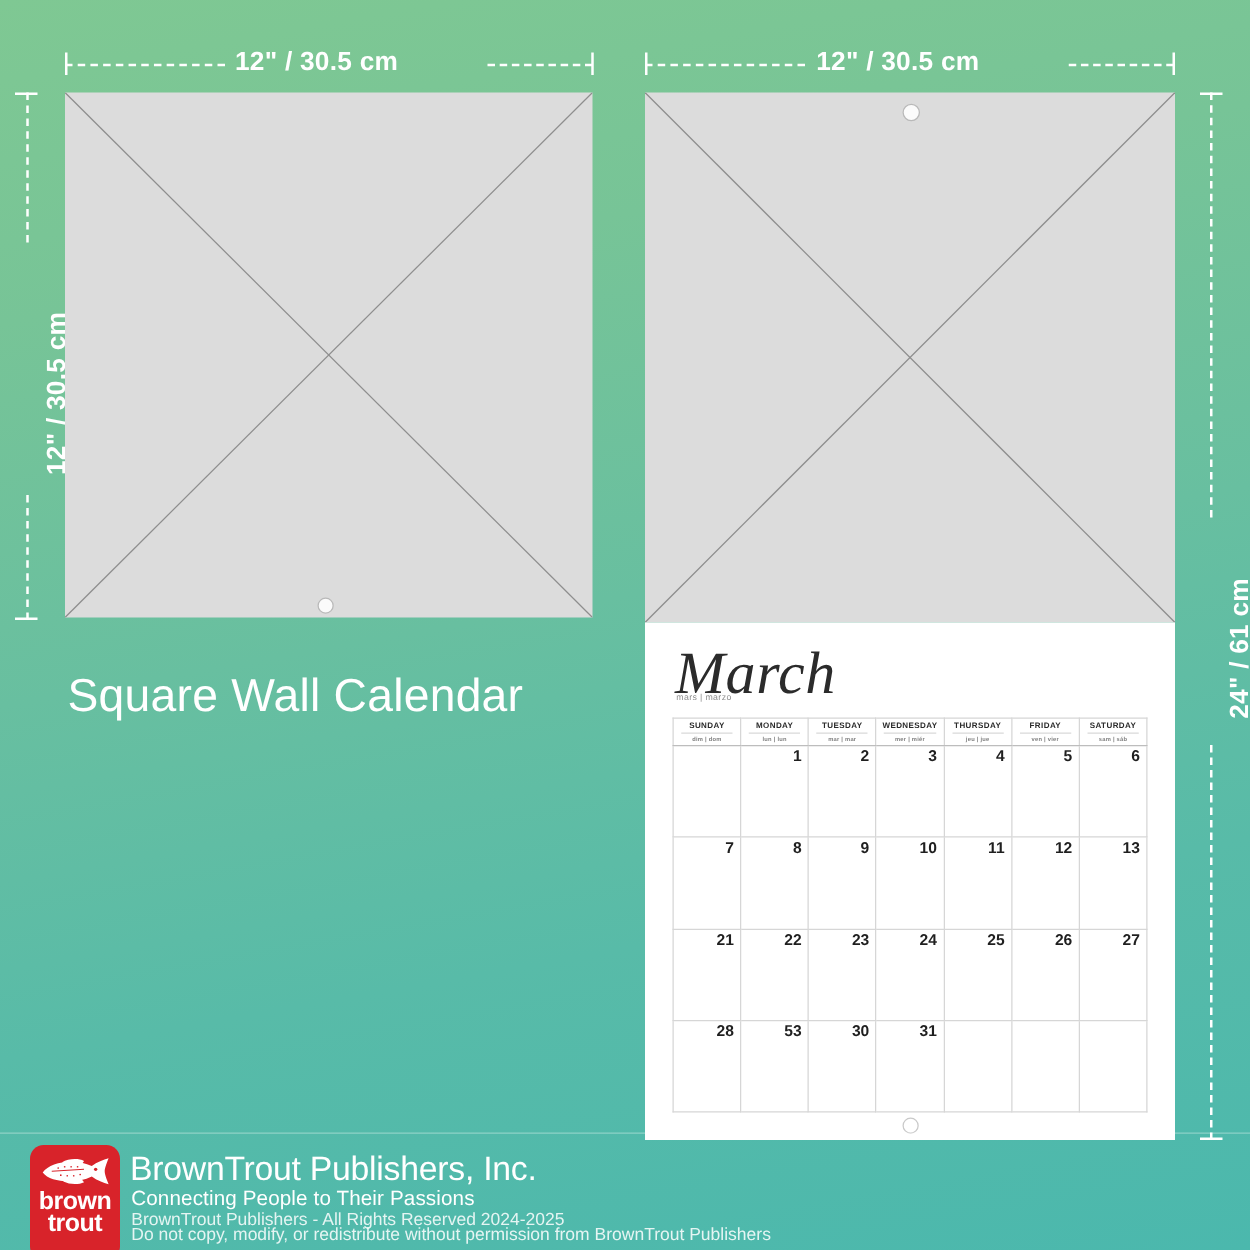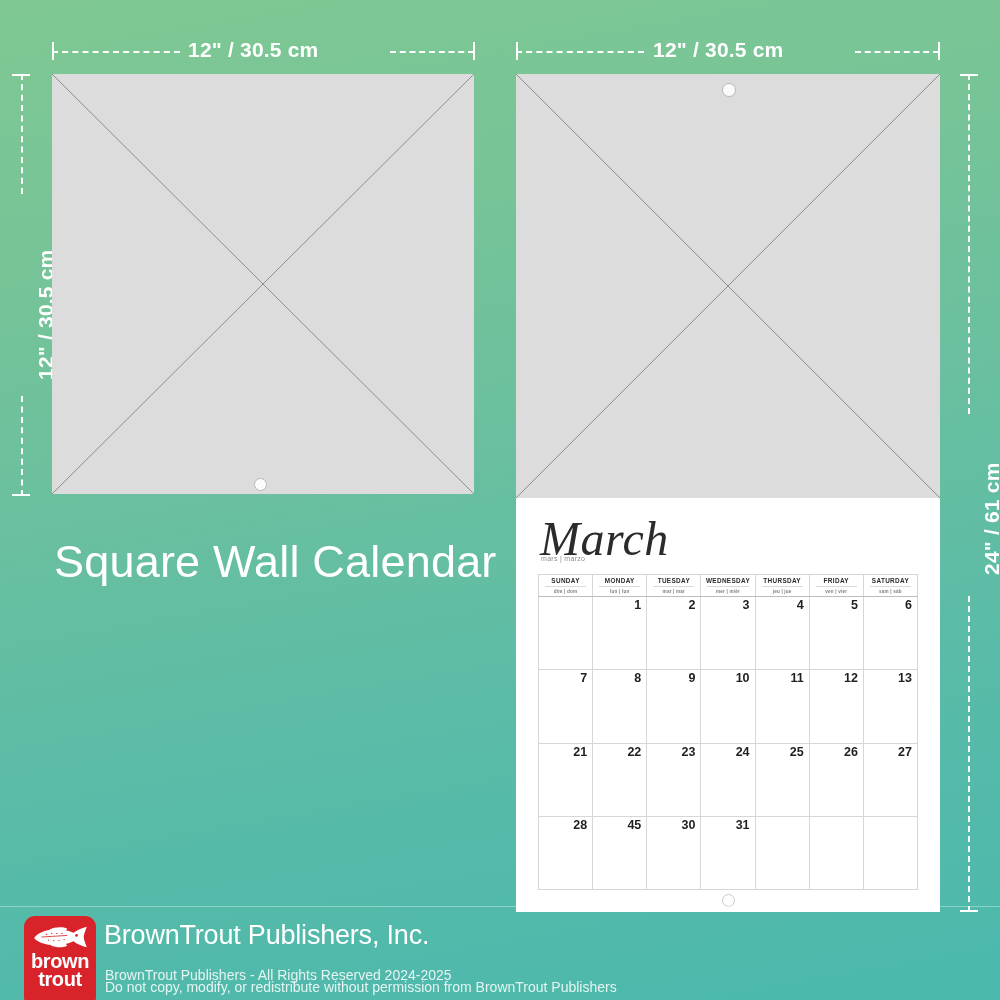--- a/index.html
+++ b/index.html
@@ -157,21 +157,21 @@
     color: #1f1f1f;
     padding: 2px 5px 0 0;
     line-height: 13px;
   }
 
   
   #headline {
     position: absolute;
     left: 54px;
     top: 536px;
-    font-size: 45px;
+    font-size: 37px;
     font-weight: 400;
     color: #ffffff;
     letter-spacing: 0.2px;
     white-space: nowrap;
   }
   #blurb {
     position: absolute;
     left: 55px;
     top: 603px;
     width: 470px;
@@ -405,21 +405,21 @@
             </td>
           <td>
               <span class="daynum">27</span>
             </td>
         </tr>
         <tr>
           <td>
               <span class="daynum">28</span>
             </td>
           <td>
-              <span class="daynum">45</span>
+              <span class="daynum">53</span>
             </td>
           <td>
               <span class="daynum">30</span>
             </td>
           <td>
               <span class="daynum">31</span>
             </td>
           <td>
               <span class="daynum"></span>
             </td>
@@ -456,18 +456,19 @@
           <circle cx="48" cy="35" r="1.3"></circle>
         <circle cx="58" cy="35" r="1.3"></circle>
           <circle cx="68" cy="33" r="1.3"></circle>
       </g>
     </svg>
     <div class="logo-word" id="logo-brown">brown</div>
     <div class="logo-word" id="logo-trout">trout</div>
   </div>
 
   <div id="brand-name">BrownTrout Publishers, Inc.</div>
+  <div id="brand-tag">Connecting People to Their Passions</div>
   <div id="legal">
     <div>BrownTrout Publishers - All Rights Reserved 2024-2025</div>
     <div>Do not copy, modify, or redistribute without permission from BrownTrout Publishers</div>
   </div>
 
 </div>
 
 </body></html>

